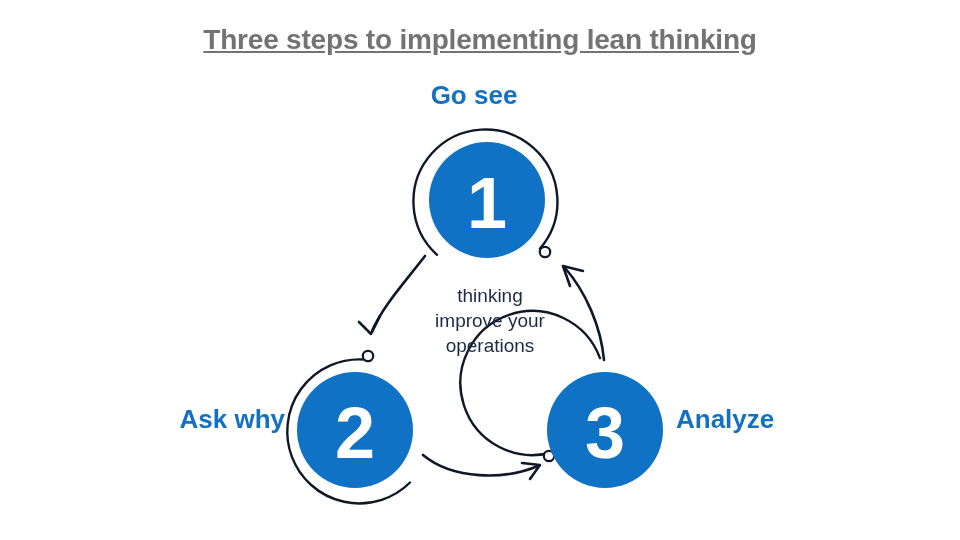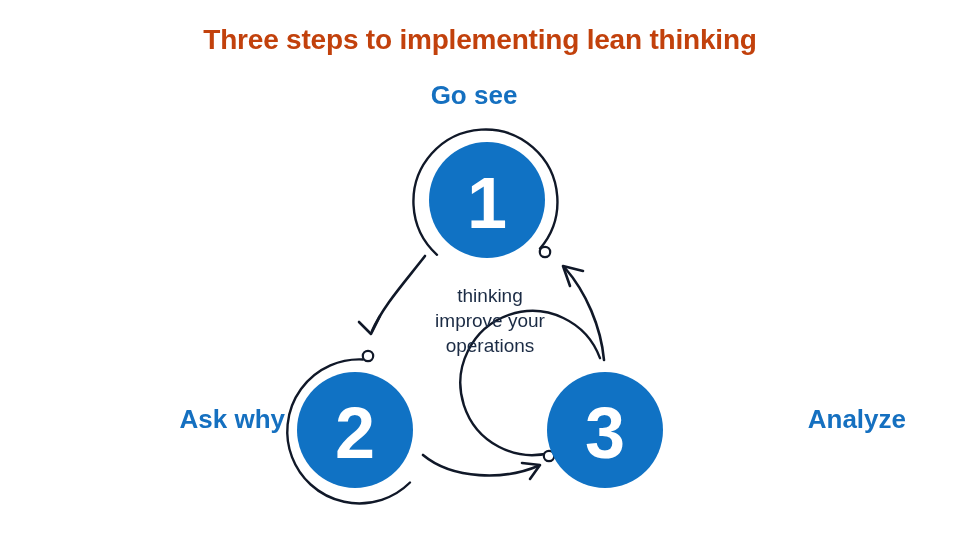--- a/index.html
+++ b/index.html
@@ -20,22 +20,23 @@
     background: #ffffff;
   }
   #title {
     position: absolute;
     left: 0;
     top: 24px;
     width: 960px;
     text-align: center;
     font-size: 28px;
     font-weight: bold;
-    color: #c2410c;
+    color: #737373;
     letter-spacing: -0.2px;
+    text-decoration: underline;
   }
   .step-label {
     position: absolute;
     font-size: 26px;
     font-weight: bold;
     color: #1570c0;
     white-space: nowrap;
   }
   #label-1 {
     left: 0;
@@ -46,21 +47,21 @@
   #label-2 {
     left: 55px;
     top: 404px;
     width: 230px;
     text-align: right;
   }
   #label-3 {
     left: 676px;
     top: 404px;
     width: 230px;
-    text-align: right;
+    text-align: left;
   }
   #diagram-svg {
     position: absolute;
     left: 0;
     top: 0;
     width: 960px;
     height: 540px;
   }
   .arc-ring {
     fill: none;

